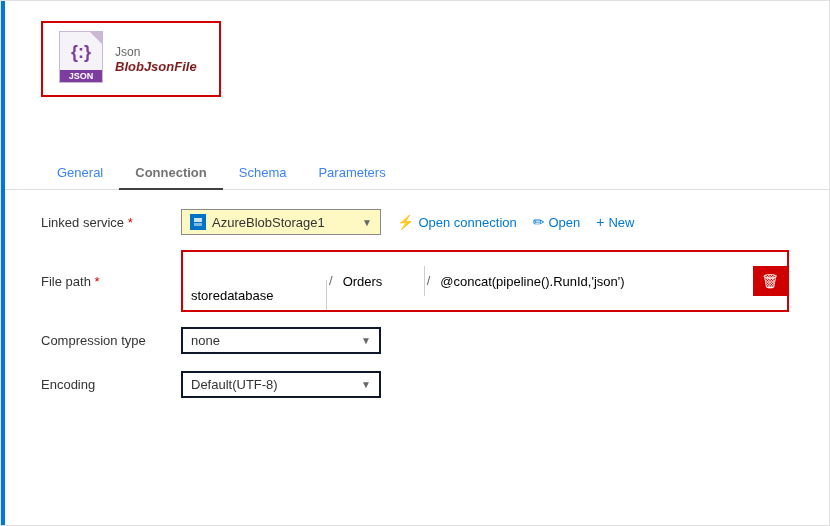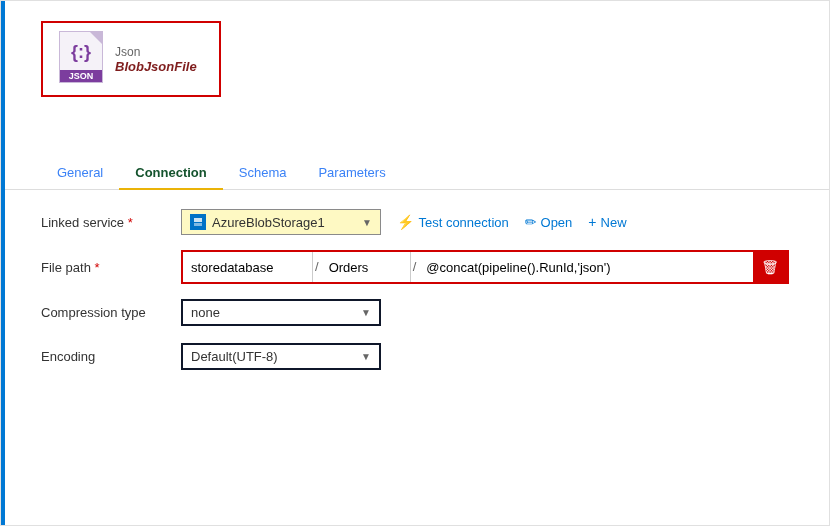--- a/index.html
+++ b/index.html
@@ -132,23 +132,23 @@
     .tab-item {
       padding: 8px 16px;
       cursor: pointer;
       font-size: 13px;
       color: #3b82f6;
       border-bottom: 2px solid transparent;
       margin-bottom: -1px;
     }
 
     .tab-item.active {
-      color: #14532d;
+      color: #737373;
       font-weight: 600;
-      border-bottom: 2px solid #eab308;
+      border-bottom: 2px solid #404040;
     }
 
     
     .form-section {
       padding: 16px 40px;
       display: flex;
       flex-direction: column;
       gap: 12px;
     }
 
@@ -333,42 +333,42 @@
                 <rect x="2" y="7" width="8" height="3" fill="white" opacity="0.5"></rect>
               </svg>
             </div>
             <span>AzureBlobStorage1</span>
           </div>
           <span class="dropdown-arrow">▼</span>
         </div>
 
         <div class="action-link">
           <span class="icon">⚡</span>
-          <span>Test connection</span>
+          <span>Open connection</span>
         </div>
 
         <div class="action-link">
           <span class="icon">✏</span>
           <span>Open</span>
         </div>
 
         <div class="action-link">
           <span class="icon">+</span>
           <span>New</span>
         </div>
       </div>
     </div>
 
     <div class="form-row">
       <div class="form-label">
         <span>File path</span>
         <span class="required-star"> *</span>
       </div>
       <div class="file-path-controls">
-        <input type="text" class="file-path-segment" value="storedatabase" style="width: 130px;">
+        <input type="text" class="file-path-segment" value="storedatabase" style="width: 144px; margin-top: 28px;">
         <span class="path-separator">/</span>
         <input type="text" class="file-path-segment" value="Orders" style="width: 90px;">
         <span class="path-separator">/</span>
         <input type="text" class="file-path-segment file-path-expression" value="@concat(pipeline().RunId,'json')" style="">
         <button class="delete-btn">
           <span>🗑</span>
         </button>
       </div>
     </div>
 

